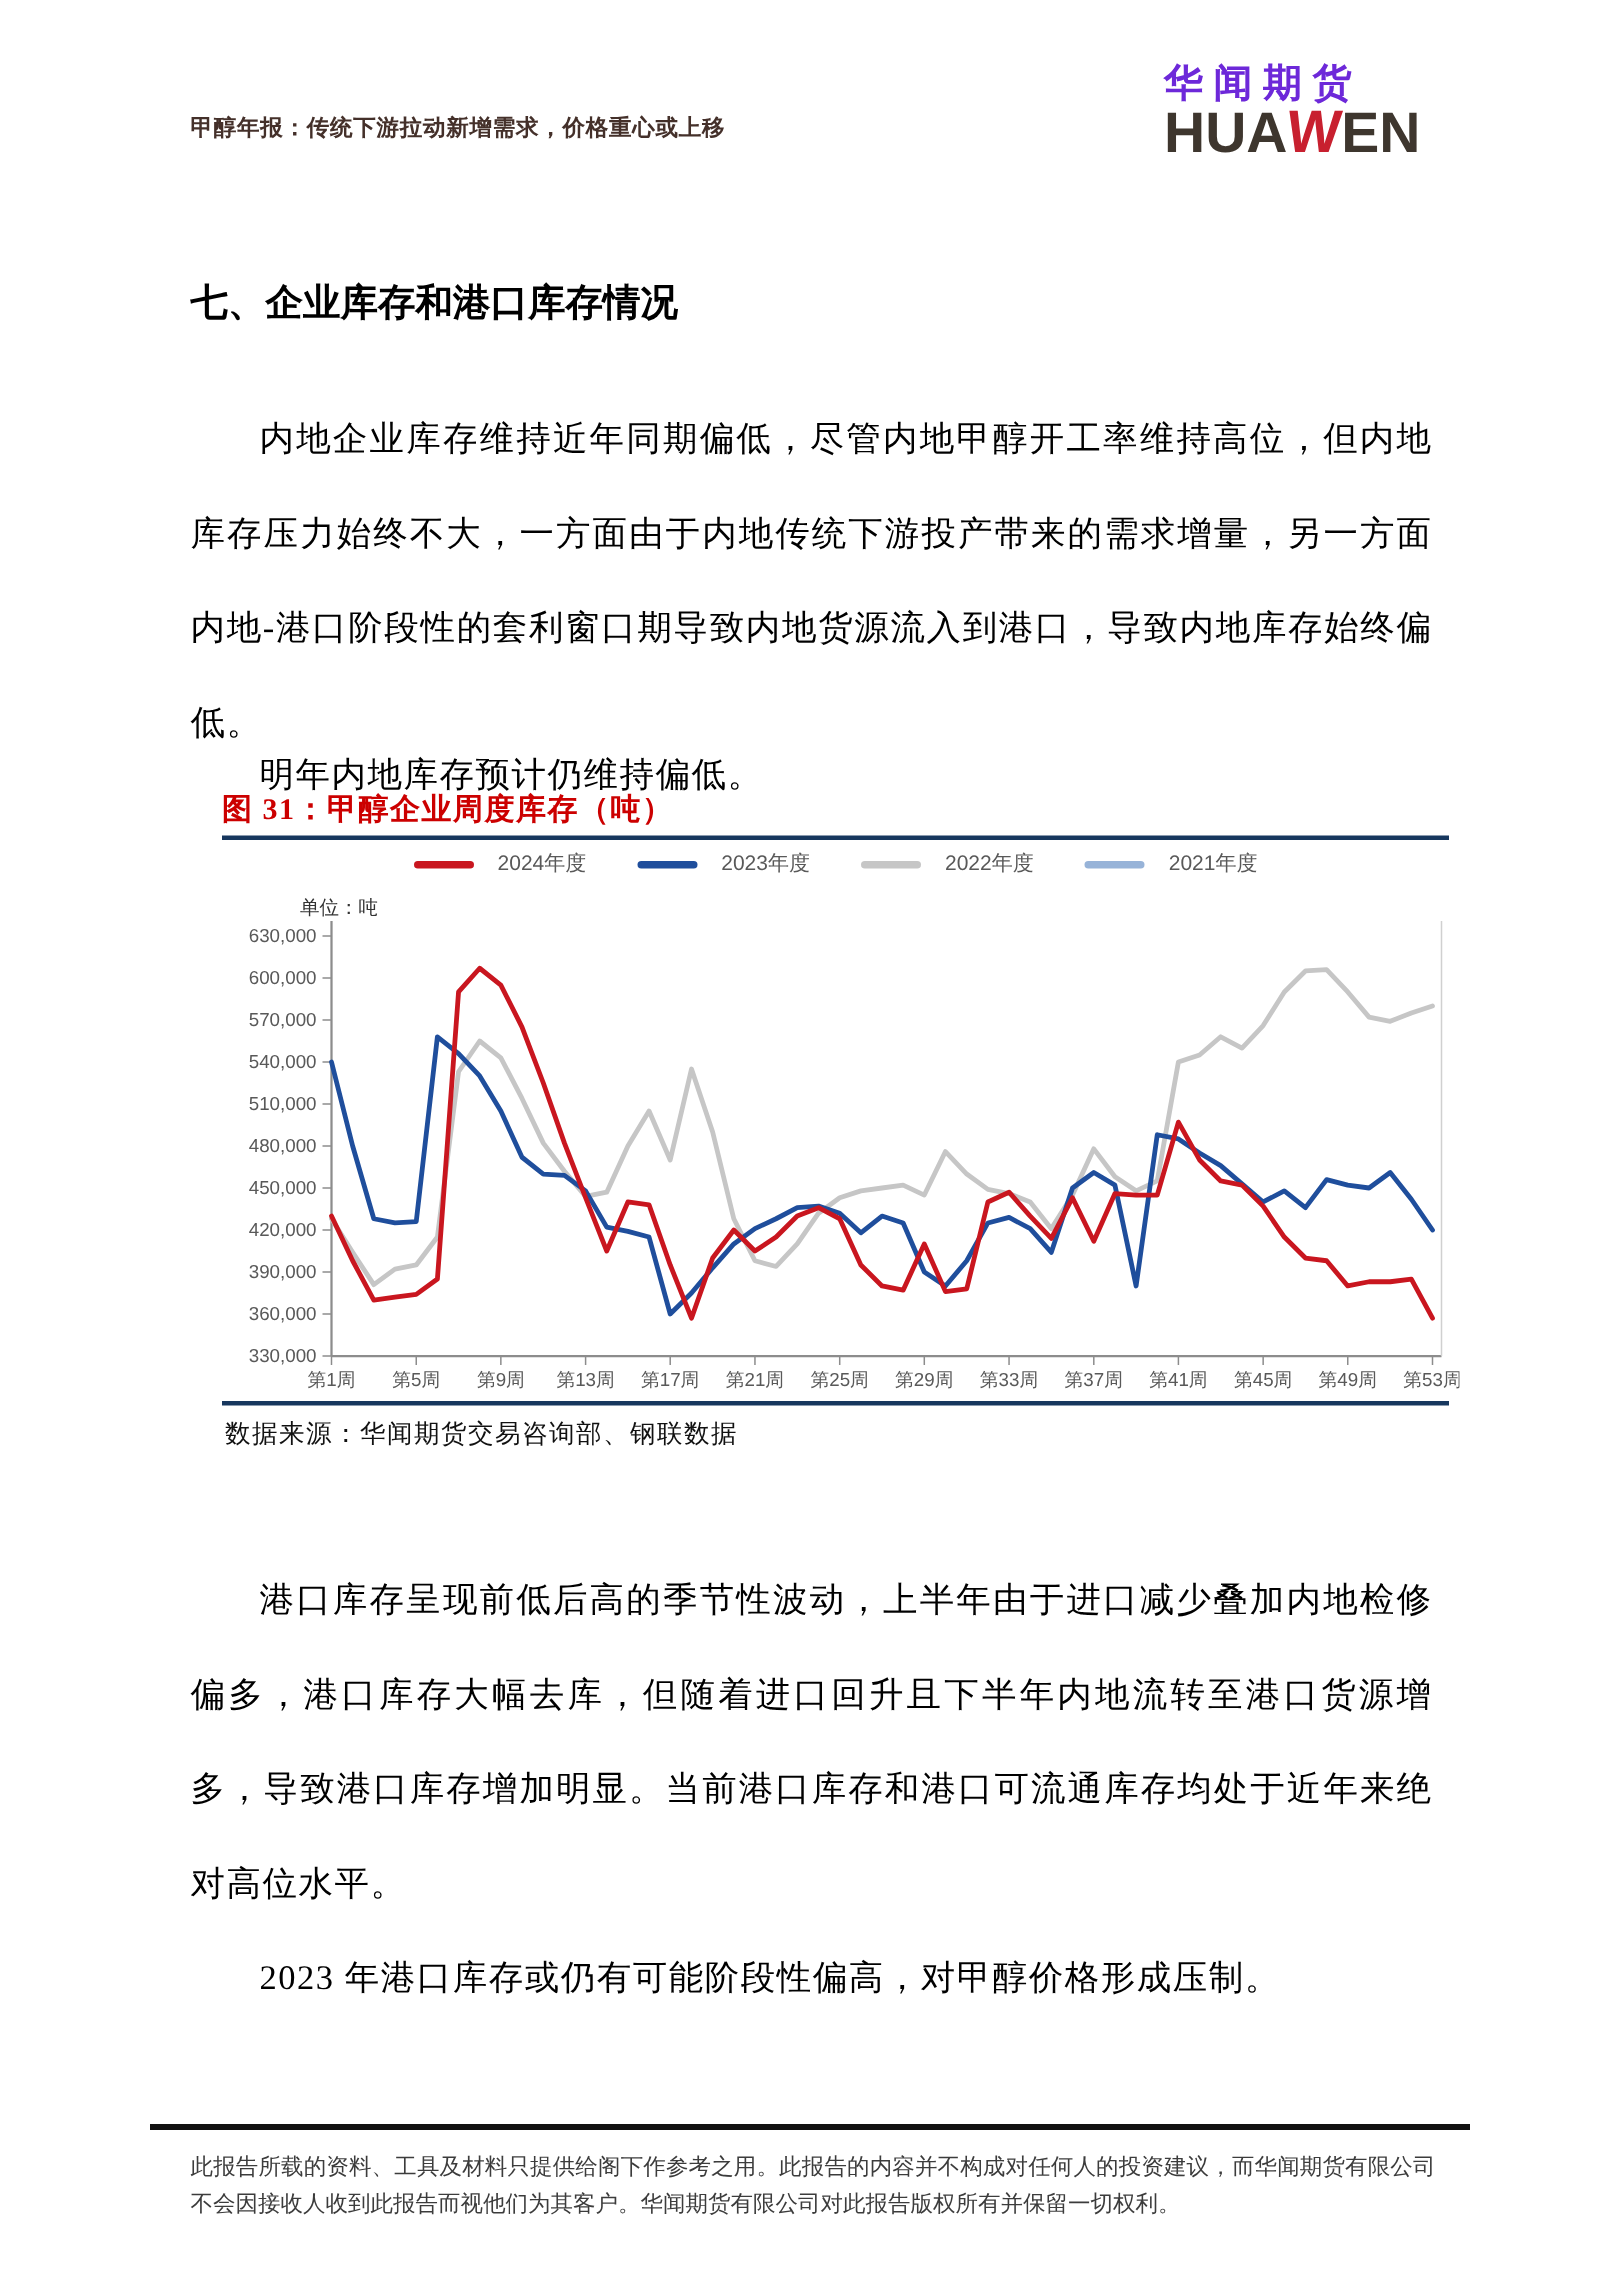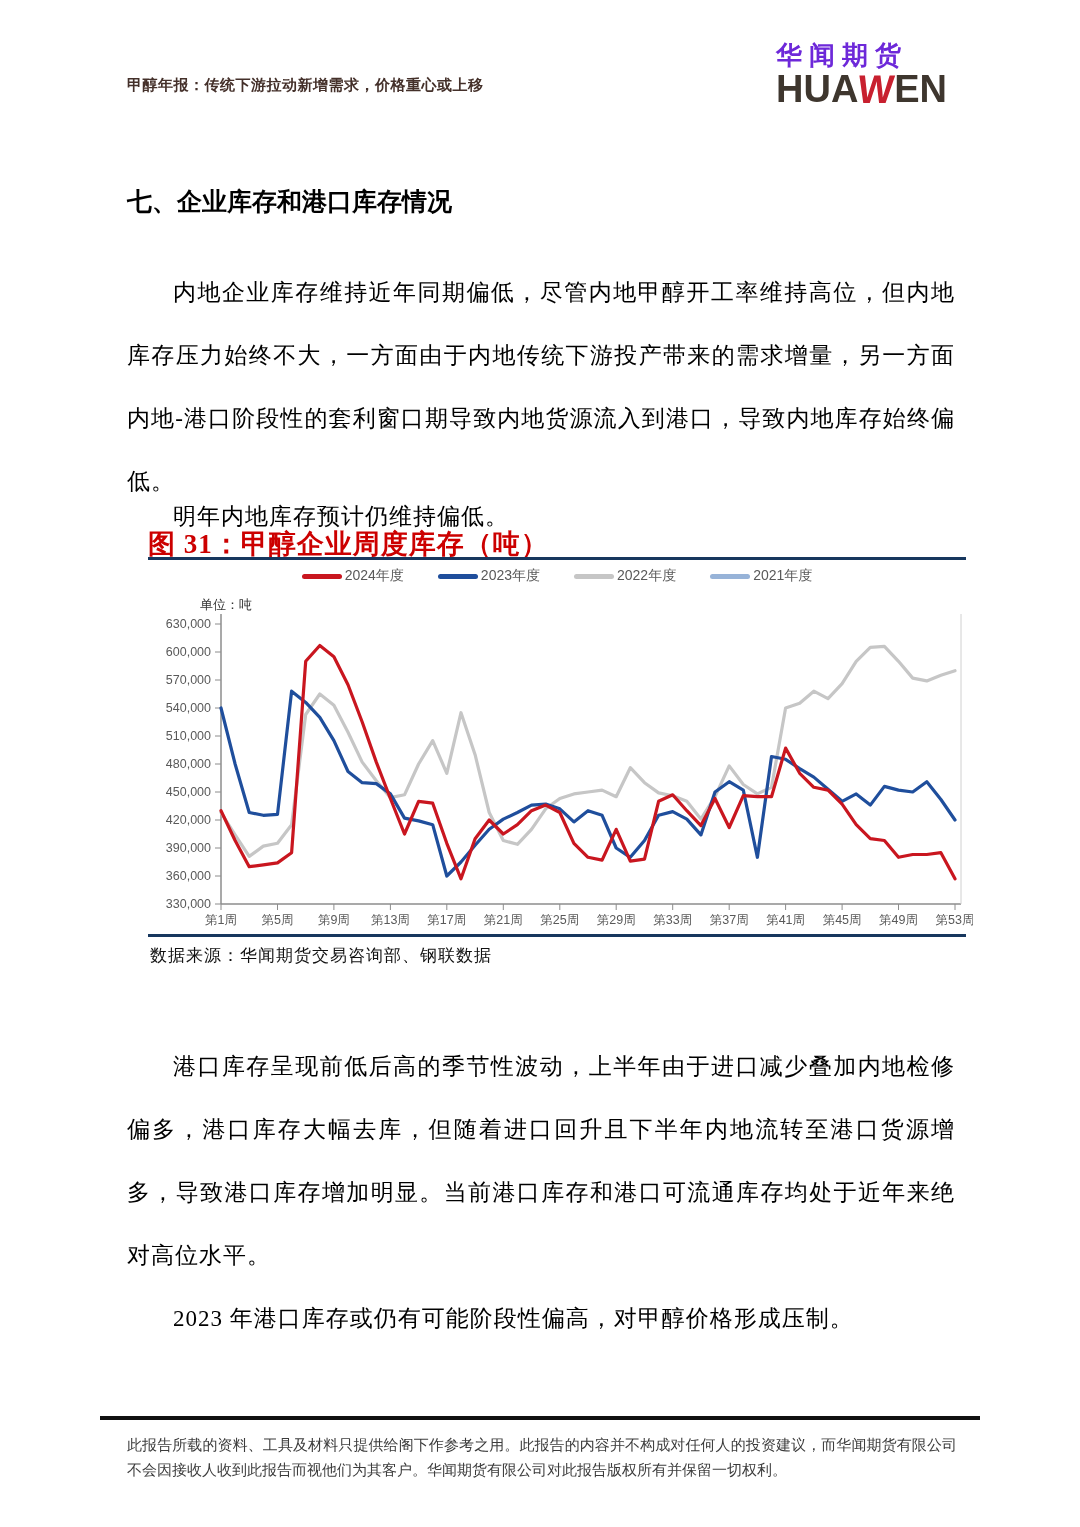--- a/index.html
+++ b/index.html
@@ -16,26 +16,26 @@
 
   
   .section-title{position:absolute;left:127px;top:185px;width:826px;text-align:left;font-size:25px;font-weight:bold;}
   .para{position:absolute;left:127px;width:828px;font-size:23px;line-height:63px;text-align:justify;text-indent:2em;letter-spacing:1px;}
   #p1{top:238px;}
   #p2{top:462px;}
   #p3{top:1012px;}
   #p4{top:1264px;}
 
   
-  .fig-caption{position:absolute;left:148px;top:526px;font-size:27px;font-weight:bold;color:#cc0000;letter-spacing:1px;}
+  .fig-caption{position:absolute;left:148px;top:526px;font-size:20px;font-weight:bold;color:#cc0000;letter-spacing:1px;}
   .rule-navy{position:absolute;left:148px;width:818px;height:3px;background:#17375e;}
   #rule-top{top:557px;}
   #rule-bottom{top:934px;}
   .legend{position:absolute;left:148px;top:567px;width:818px;display:flex;justify-content:center;gap:34px;align-items:center;font-family:"Liberation Sans",sans-serif;}
-  .legend-item{display:flex;align-items:center;gap:3px;}
+  .legend-item{display:flex;align-items:center;gap:16px;}
   .legend-swatch{width:40px;height:5px;border-radius:2.5px;background:#999;}
   .legend-label{font-size:14px;color:#595959;}
   .unit-label{position:absolute;left:200px;top:596px;font-size:13px;color:#333;}
   #chart-wrap{position:absolute;left:143px;top:604px;width:830px;height:330px;}
   .tick{font:12.5px "Liberation Sans",sans-serif;fill:#595959;}
   .src-line{position:absolute;left:150px;top:944px;font-size:17px;color:#111;letter-spacing:1px;}
 
   
   .footer-rule{position:absolute;left:100px;top:1416px;width:880px;height:4px;background:#111;}
   .footer-text{position:absolute;left:127px;top:1432px;width:830px;font-size:15px;line-height:25px;color:#3c3c3c;text-align:justify;font-family:"Liberation Sans",sans-serif;}

